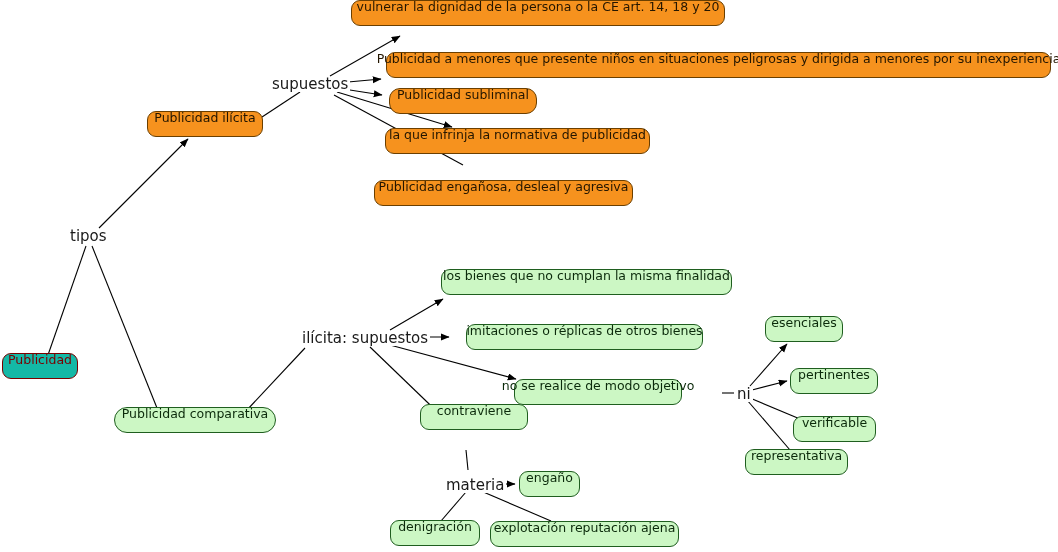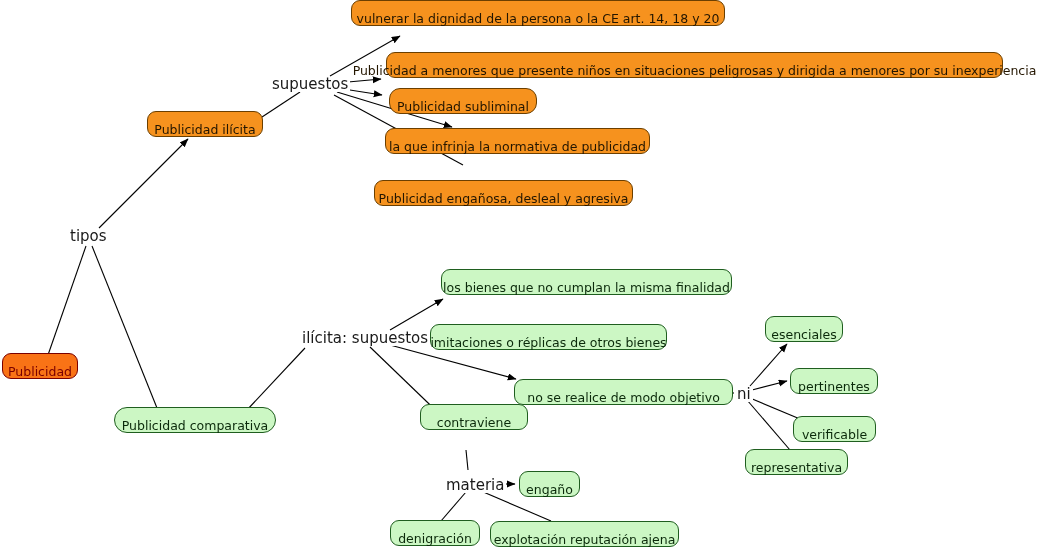--- a/index.html
+++ b/index.html
@@ -22,21 +22,21 @@
     left: 0;
     top: 0;
     width: 1058px;
     height: 552px;
     pointer-events: none;
   }
   .node {
     position: absolute;
     box-sizing: border-box;
     display: flex;
-    align-items: flex-end;
+    align-items: flex-start;
     justify-content: center;
     border-radius: 9px;
     border: 1px solid #000000;
     font-size: 12.5px;
     line-height: 1;
     white-space: nowrap;
     padding: 0 16px;
     height: 26px;
     z-index: 3;
   }
@@ -44,21 +44,21 @@
     background: #F6921E;
     border-color: #6b3f00;
     color: #241600;
   }
   .node.green {
     background: #CCF7C4;
     border-color: #1f5e1f;
     color: #0b2a0b;
   }
   .node.red {
-    background: #f97316;
+    background: #14b8a6;
     border-color: #7a0000;
     color: #7a0000;
   }
   .linklabel {
     position: absolute;
     font-size: 15px;
     line-height: 1;
     color: #1a1a1a;
     background: #ffffff;
     white-space: nowrap;
@@ -122,21 +122,21 @@
 
     <line x1="466" y1="492" x2="441" y2="521" stroke="#000000" stroke-width="1.1"></line>
 
     <line x1="481" y1="491" x2="551" y2="521" stroke="#000000" stroke-width="1.1"></line>
   </svg>
 
   <div class="node orange" style="left:351px; top:0px; width:374px;">
     <span>vulnerar la dignidad de la persona o la CE art. 14, 18 y 20</span>
   </div>
 
-  <div class="node orange" style="left:386px; top:52px; width:617px;">
+  <div class="node orange" style="left:386px; top:52px; width:665px;">
     <span>Publicidad a menores que presente niños en situaciones peligrosas y dirigida a menores por su inexperiencia</span>
   </div>
 
   <div class="node orange" style="left:389px; top:88px; width:148px;border-radius:11px;">
     <span>Publicidad subliminal</span>
   </div>
 
   <div class="node orange" style="left:385px; top:128px; width:265px;">
     <span>la que infrinja la normativa de publicidad</span>
   </div>
@@ -154,25 +154,25 @@
   </div>
 
   <div class="node green" style="left:114px; top:407px; width:162px;border-radius:13px;">
     <span>Publicidad comparativa</span>
   </div>
 
   <div class="node green" style="left:441px; top:269px; width:291px;">
     <span>los bienes que no cumplan la misma finalidad</span>
   </div>
 
-  <div class="node green" style="left:430px; top:324px; width:237px;">
+  <div class="node green" style="left:466px; top:324px; width:237px;">
     <span>imitaciones o réplicas de otros bienes</span>
   </div>
 
-  <div class="node green" style="left:514px; top:379px; width:219px;">
+  <div class="node green" style="left:514px; top:379px; width:168px;">
     <span>no se realice de modo objetivo</span>
   </div>
 
   <div class="node green" style="left:765px; top:316px; width:78px;">
     <span>esenciales</span>
   </div>
 
   <div class="node green" style="left:790px; top:368px; width:88px;">
     <span>pertinentes</span>
   </div>

